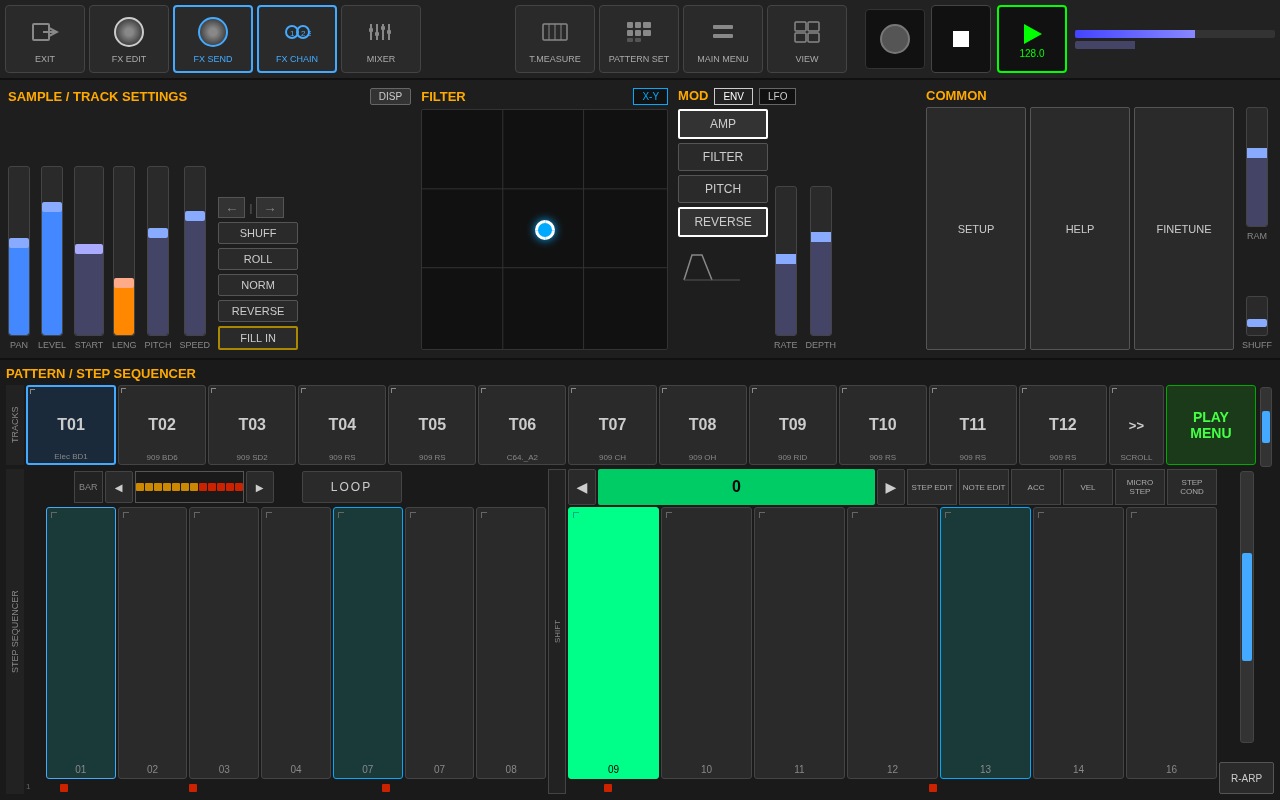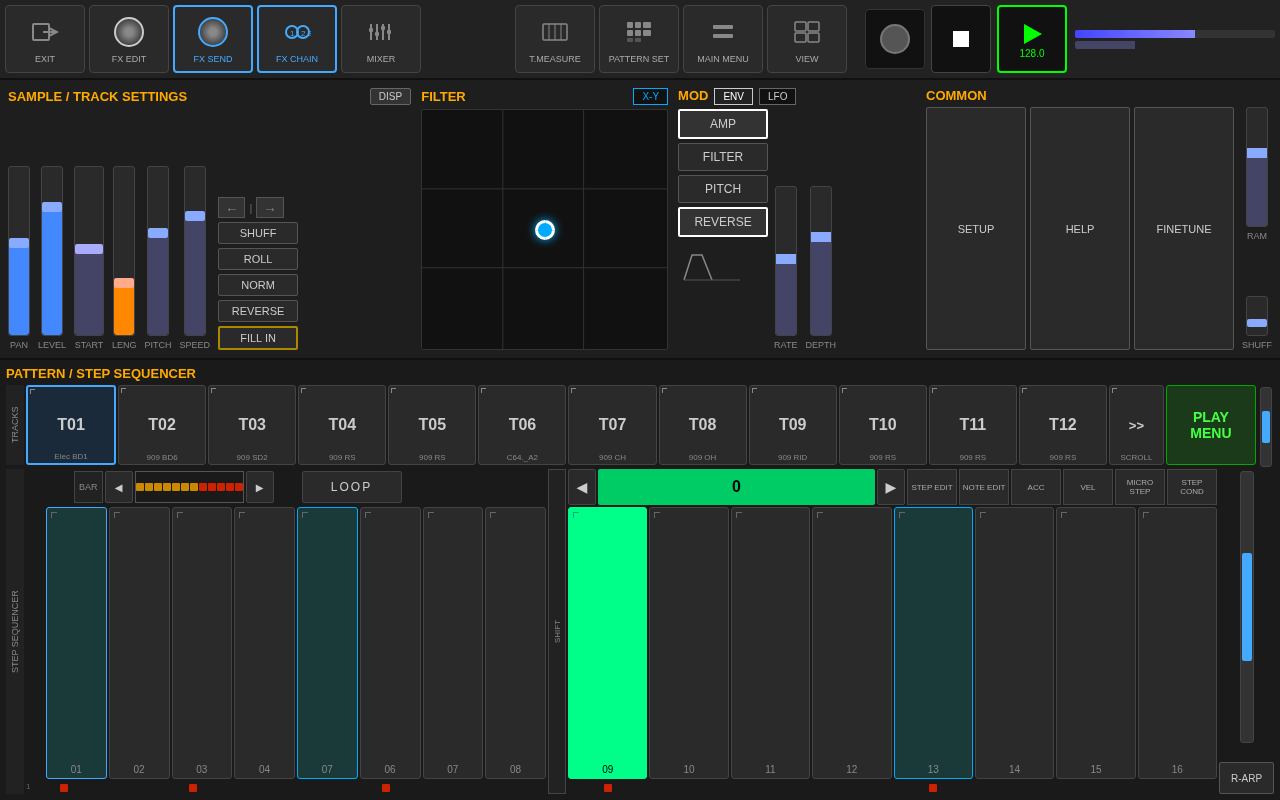--- a/index.html
+++ b/index.html
@@ -1171,24 +1171,20 @@
           <div class="step-btn">
             <div class="step-indicator"></div>
             <span>04</span>
           </div>
           <div class="step-btn lit">
             <div class="step-indicator"></div>
             <span>07</span>
           </div>
           <div class="step-btn">
             <div class="step-indicator"></div>
-            <span>06</span>
-          </div>
-          <div class="step-btn">
-            <div class="step-indicator"></div>
             <span>07</span>
           </div>
           <div class="step-btn">
             <div class="step-indicator"></div>
             <span>08</span>
           </div>
         </div>
 
         <div class="step-bot-row">
           <span class="mini-num">1</span>
@@ -1253,24 +1249,20 @@
           <div class="step-btn lit">
             <div class="step-indicator"></div>
             <span>13</span>
           </div>
           <div class="step-btn">
             <div class="step-indicator"></div>
             <span>14</span>
           </div>
           <div class="step-btn">
             <div class="step-indicator"></div>
-            <span>15</span>
-          </div>
-          <div class="step-btn">
-            <div class="step-indicator"></div>
             <span>16</span>
           </div>
         </div>
 
         <div class="step-bot-row">
           <div class="step-mini-ind">
               <div class="mini-red-sq"></div>
             </div>
           <div class="step-mini-ind"></div>
           <div class="step-mini-ind"></div>

